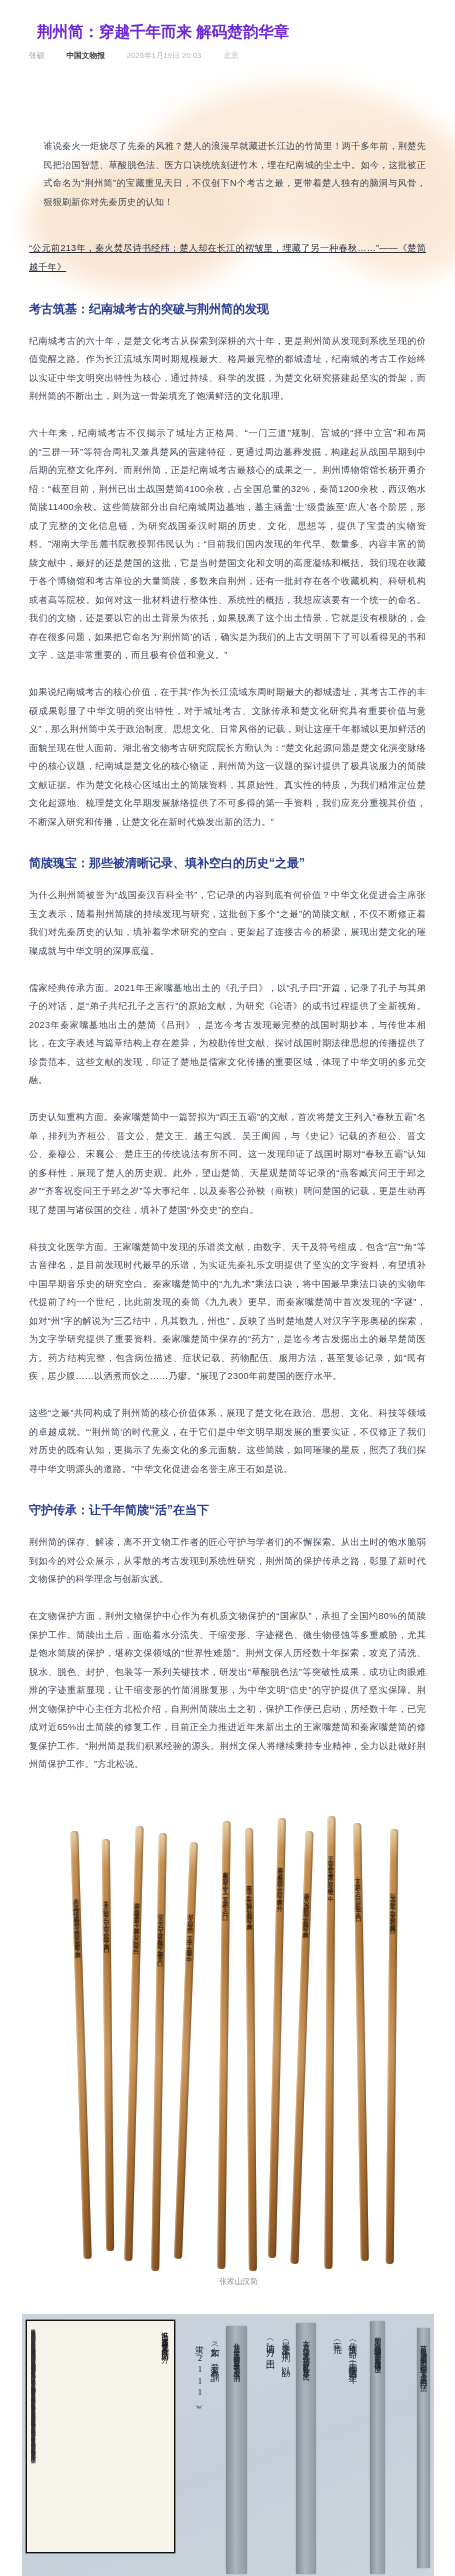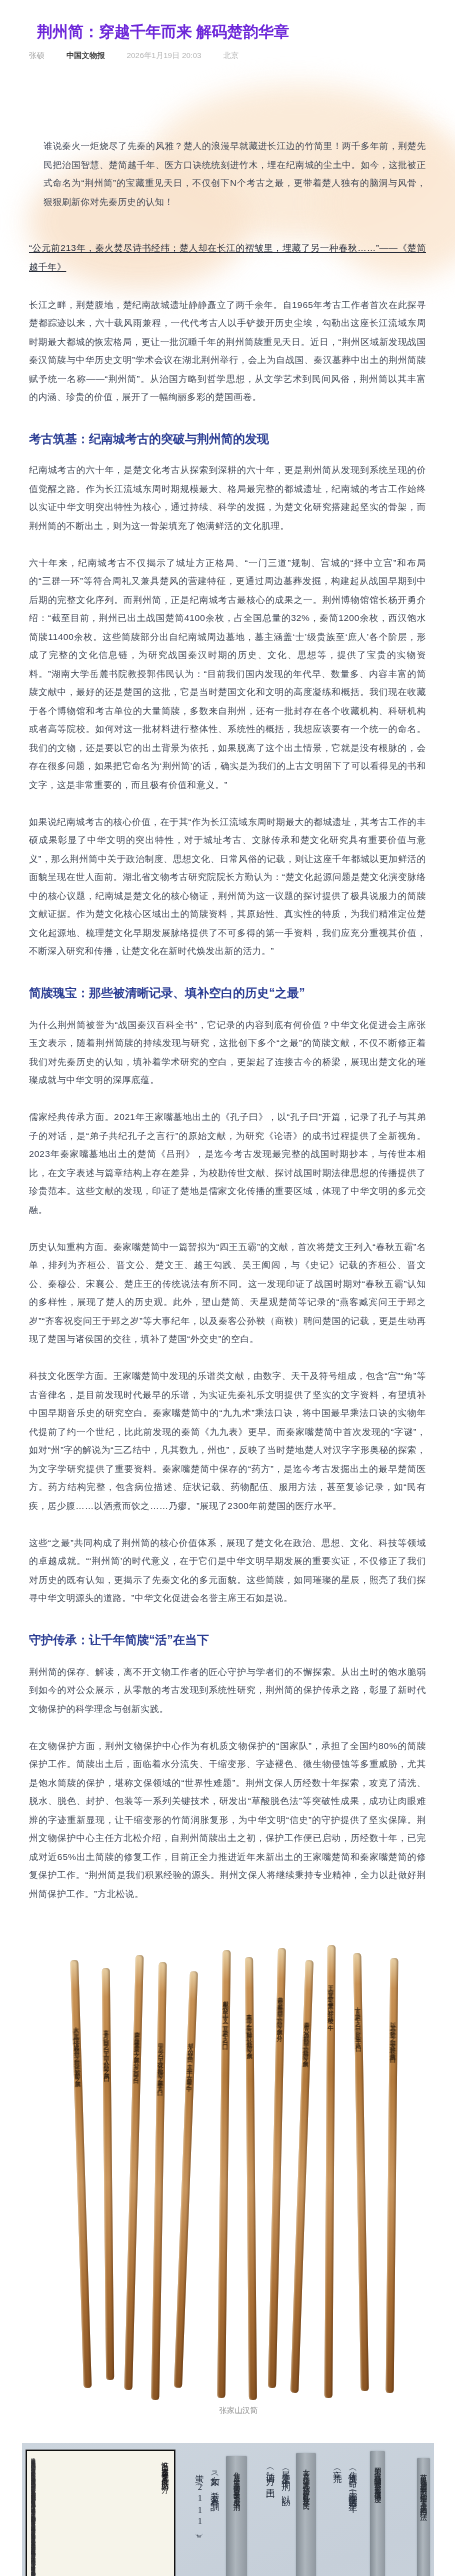--- a/index.html
+++ b/index.html
@@ -59,23 +59,22 @@
   <div class="content">
     <h1 class="title">荆州简：穿越千年而来 解码楚韵华章</h1>
     <div class="byline">
       <span class="author">张硕</span>
       <span class="source">中国文物报</span>
       <span class="time">2026年1月19日 20:03</span>
       <span class="loc">北京</span>
     </div>
 
     <div id="article-body">
-        <p class="intro">谁说秦火一炬烧尽了先秦的风雅？楚人的浪漫早就藏进长江边的竹简里！两千多年前，荆楚先民把治国智慧、楚简越千年、医方口诀统统刻进竹木，埋在纪南城的尘土中。如今，这批被正式命名为“荆州简”的宝藏重见天日，不仅创下N个考古之最，更带着楚人独有的脑洞与风骨，狠狠刷新你对先秦历史的认知！</p>
+        <p class="intro">谁说秦火一炬烧尽了先秦的风雅？楚人的浪漫早就藏进长江边的竹简里！两千多年前，荆楚先民把治国智慧、草酸脱色法、医方口诀统统刻进竹木，埋在纪南城的尘土中。如今，这批被正式命名为“荆州简”的宝藏重见天日，不仅创下N个考古之最，更带着楚人独有的脑洞与风骨，狠狠刷新你对先秦历史的认知！</p>
         <p class="quote">“公元前213年，秦火焚尽诗书经纬；楚人却在长江的褶皱里，埋藏了另一种春秋……”——《楚简越千年》</p>
-        <p class="para">长江之畔，荆楚腹地，楚纪南故城遗址静静矗立了两千余年。自1965年考古工作者首次在此探寻楚都踪迹以来，六十载风雨兼程，一代代考古人以手铲拨开历史尘埃，勾勒出这座长江流域东周时期最大都城的恢宏格局，更让一批沉睡千年的荆州简牍重见天日。近日，“荆州区域新发现战国秦汉简牍与中华历史文明”学术会议在湖北荆州举行，会上为自战国、秦汉墓葬中出土的荆州简牍赋予统一名称——“荆州简”。从治国方略到哲学思想，从文学艺术到民间风俗，荆州简以其丰富的内涵、珍贵的价值，展开了一幅绚丽多彩的楚国画卷。</p>
         <h2 class="sec-h">考古筑基：纪南城考古的突破与荆州简的发现</h2>
         <p class="para">纪南城考古的六十年，是楚文化考古从探索到深耕的六十年，更是荆州简从发现到系统呈现的价值觉醒之路。作为长江流域东周时期规模最大、格局最完整的都城遗址，纪南城的考古工作始终以实证中华文明突出特性为核心，通过持续、科学的发掘，为楚文化研究搭建起坚实的骨架，而荆州简的不断出土，则为这一骨架填充了饱满鲜活的文化肌理。</p>
         <p class="para">六十年来，纪南城考古不仅揭示了城址方正格局、“一门三道”规制、宫城的“择中立宫”和布局的“三群一环”等符合周礼又兼具楚风的营建特征，更通过周边墓葬发掘，构建起从战国早期到中后期的完整文化序列。而荆州简，正是纪南城考古最核心的成果之一。荆州博物馆馆长杨开勇介绍：“截至目前，荆州已出土战国楚简4100余枚，占全国总量的32%，秦简1200余枚，西汉饱水简牍11400余枚。这些简牍部分出自纪南城周边墓地，墓主涵盖‘士’级贵族至‘庶人’各个阶层，形成了完整的文化信息链，为研究战国秦汉时期的历史、文化、思想等，提供了宝贵的实物资料。”湖南大学岳麓书院教授郭伟民认为：“目前我们国内发现的年代早、数量多、内容丰富的简牍文献中，最好的还是楚国的这批，它是当时楚国文化和文明的高度凝练和概括。我们现在收藏于各个博物馆和考古单位的大量简牍，多数来自荆州，还有一批封存在各个收藏机构、科研机构或者高等院校。如何对这一批材料进行整体性、系统性的概括，我想应该要有一个统一的命名。我们的文物，还是要以它的出土背景为依托，如果脱离了这个出土情景，它就是没有根脉的，会存在很多问题，如果把它命名为‘荆州简’的话，确实是为我们的上古文明留下了可以看得见的书和文字，这是非常重要的，而且极有价值和意义。”</p>
         <p class="para">如果说纪南城考古的核心价值，在于其“作为长江流域东周时期最大的都城遗址，其考古工作的丰硕成果彰显了中华文明的突出特性，对于城址考古、文脉传承和楚文化研究具有重要价值与意义”，那么荆州简中关于政治制度、思想文化、日常风俗的记载，则让这座千年都城以更加鲜活的面貌呈现在世人面前。湖北省文物考古研究院院长方勤认为：“楚文化起源问题是楚文化演变脉络中的核心议题，纪南城是楚文化的核心物证，荆州简为这一议题的探讨提供了极具说服力的简牍文献证据。作为楚文化核心区域出土的简牍资料，其原始性、真实性的特质，为我们精准定位楚文化起源地、梳理楚文化早期发展脉络提供了不可多得的第一手资料，我们应充分重视其价值，不断深入研究和传播，让楚文化在新时代焕发出新的活力。”</p>
         <h2 class="sec-h">简牍瑰宝：那些被清晰记录、填补空白的历史“之最”</h2>
         <p class="para">为什么荆州简被誉为“战国秦汉百科全书”，它记录的内容到底有何价值？中华文化促进会主席张玉文表示，随着荆州简牍的持续发现与研究，这批创下多个“之最”的简牍文献，不仅不断修正着我们对先秦历史的认知，填补着学术研究的空白，更架起了连接古今的桥梁，展现出楚文化的璀璨成就与中华文明的深厚底蕴。</p>
         <p class="para">儒家经典传承方面。2021年王家嘴墓地出土的《孔子曰》，以“孔子曰”开篇，记录了孔子与其弟子的对话，是“弟子共纪孔子之言行”的原始文献，为研究《论语》的成书过程提供了全新视角。2023年秦家嘴墓地出土的楚简《吕刑》，是迄今考古发现最完整的战国时期抄本，与传世本相比，在文字表述与篇章结构上存在差异，为校勘传世文献、探讨战国时期法律思想的传播提供了珍贵范本。这些文献的发现，印证了楚地是儒家文化传播的重要区域，体现了中华文明的多元交融。</p>
         <p class="para">历史认知重构方面。秦家嘴楚简中一篇暂拟为“四王五霸”的文献，首次将楚文王列入“春秋五霸”名单，排列为齐桓公、晋文公、楚文王、越王勾践、吴王阖闾，与《史记》记载的齐桓公、晋文公、秦穆公、宋襄公、楚庄王的传统说法有所不同。这一发现印证了战国时期对“春秋五霸”认知的多样性，展现了楚人的历史观。此外，望山楚简、天星观楚简等记录的“燕客臧宾问王于郢之岁”“齐客祝窔问王于郢之岁”等大事纪年，以及秦客公孙鞅（商鞅）聘问楚国的记载，更是生动再现了楚国与诸侯国的交往，填补了楚国“外交史”的空白。</p>
         <p class="para">科技文化医学方面。王家嘴楚简中发现的乐谱类文献，由数字、天干及符号组成，包含“宫”“角”等古音律名，是目前发现时代最早的乐谱，为实证先秦礼乐文明提供了坚实的文字资料，有望填补中国早期音乐史的研究空白。秦家嘴楚简中的“九九术”乘法口诀，将中国最早乘法口诀的实物年代提前了约一个世纪，比此前发现的秦简《九九表》更早。而秦家嘴楚简中首次发现的“字谜”，如对“州”字的解说为“三乙结中，凡其数九，州也”，反映了当时楚地楚人对汉字字形奥秘的探索，为文字学研究提供了重要资料。秦家嘴楚简中保存的“药方”，是迄今考古发掘出土的最早楚简医方。药方结构完整，包含病位描述、症状记载、药物配伍、服用方法，甚至复诊记录，如“民有疾，居少腹……以酒煮而饮之……乃瘳。”展现了2300年前楚国的医疗水平。</p>
         <p class="para">这些“之最”共同构成了荆州简的核心价值体系，展现了楚文化在政治、思想、文化、科技等领域的卓越成就。“‘荆州简’的时代意义，在于它们是中华文明早期发展的重要实证，不仅修正了我们对历史的既有认知，更揭示了先秦文化的多元面貌。这些简牍，如同璀璨的星辰，照亮了我们探寻中华文明源头的道路。”中华文化促进会名誉主席王石如是说。</p>

